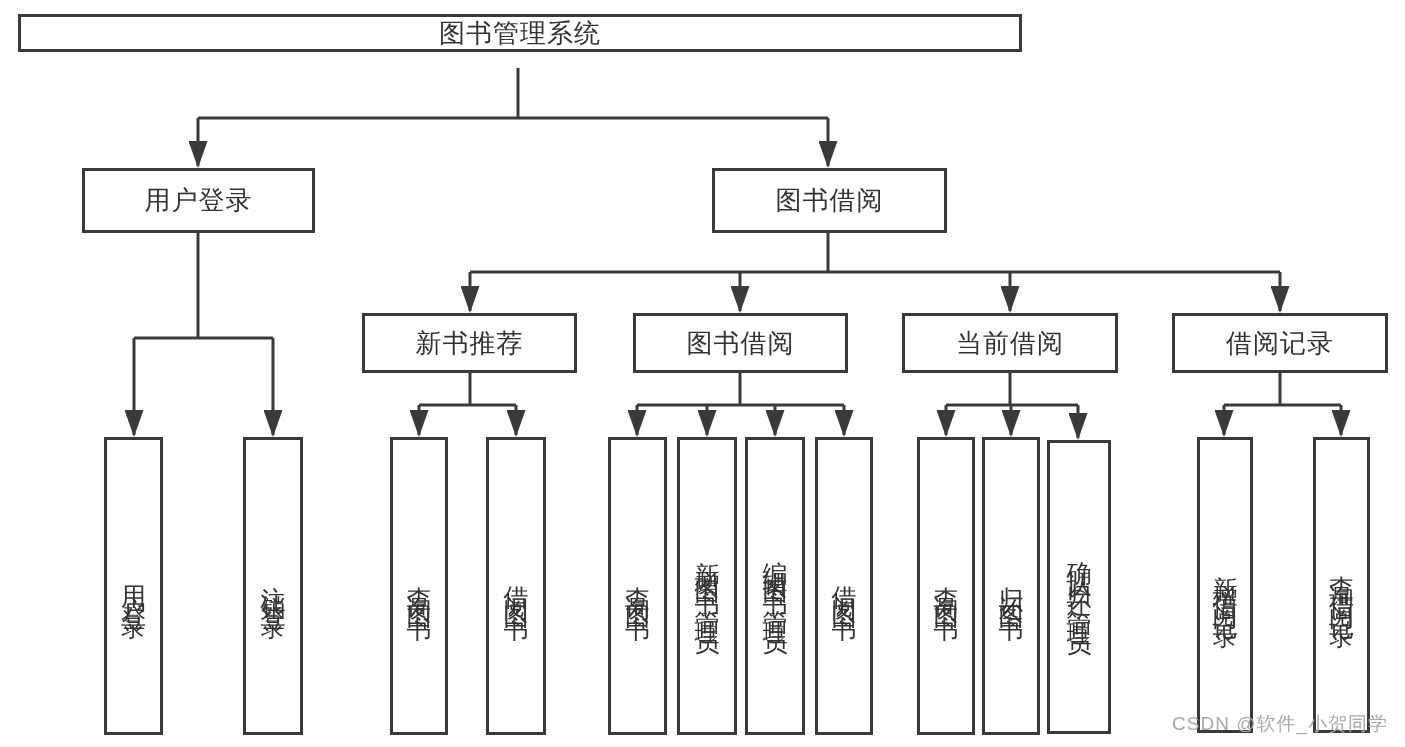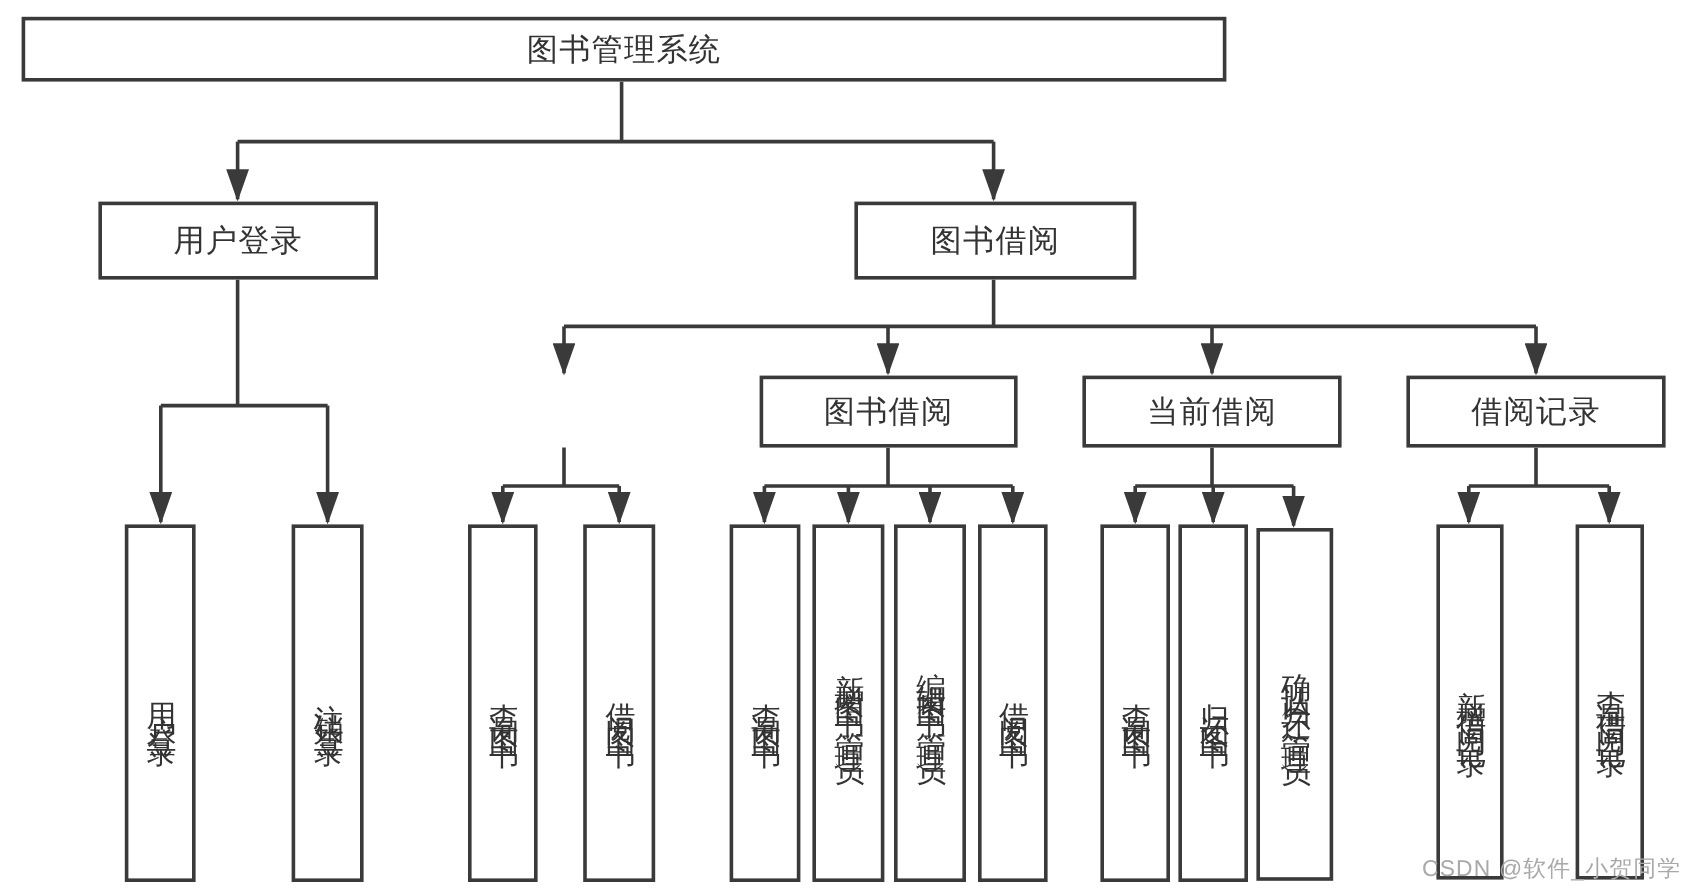--- a/index.html
+++ b/index.html
@@ -29,21 +29,21 @@
   .h{font-size:26px;letter-spacing:1px;white-space:nowrap;}
   .v .vtext{
     writing-mode:vertical-rl;
     text-orientation:mixed;
     font-size:25px;
     line-height:1;
     letter-spacing:10px;
     color:var(--text);
   }
   
-  #n-root{left:18px;top:14px;width:1004px;height:54px;}
+  #n-root{left:18px;top:14px;width:1004px;height:38px;}
   #n-user-login{left:82px;top:168px;width:233px;height:65px;}
   #n-book-mgmt{left:712px;top:168px;width:235px;height:65px;}
   #n-new-book{left:362px;top:313px;width:215px;height:60px;}
   #n-book-borrow{left:633px;top:313px;width:215px;height:60px;}
   #n-current-borrow{left:902px;top:313px;width:216px;height:60px;}
   #n-borrow-record{left:1172px;top:313px;width:216px;height:60px;}
   #n-login{left:104px;top:437px;width:59px;height:298px;}
   #n-logout{left:243px;top:437px;width:60px;height:298px;}
   #n-nb-query{left:390px;top:437px;width:58px;height:298px;}
   #n-nb-borrow{left:486px;top:437px;width:60px;height:298px;}
@@ -51,21 +51,21 @@
   #n-bb-add{left:677px;top:437px;width:60px;height:298px;}
   #n-bb-edit{left:745px;top:437px;width:60px;height:298px;}
   #n-bb-borrow{left:815px;top:437px;width:58px;height:298px;}
   #n-cb-query{left:917px;top:437px;width:58px;height:298px;}
   #n-cb-return{left:982px;top:437px;width:58px;height:298px;}
   #n-cb-confirm{left:1047px;top:440px;width:64px;height:294px;}
   #n-br-add{left:1197px;top:437px;width:56px;height:296px;}
   #n-br-query{left:1313px;top:437px;width:57px;height:296px;}
   .watermark{
     position:absolute;
-    right:4px;top:711px;
+    right:17px;top:711px;
     font-size:19px;
     letter-spacing:1px;
     color:var(--watermark);
     z-index:5;
     white-space:nowrap;
     margin-left:41px;
   }
 </style>
 </head>
 <body>
@@ -106,20 +106,21 @@
     <line class="wire" x1="1078" y1="405" x2="1078" y2="438" marker-end="url(#arw)"></line>
     <line class="wire" x1="1224" y1="405" x2="1224" y2="435" marker-end="url(#arw)"></line>
     <line class="wire" x1="1341" y1="405" x2="1341" y2="435" marker-end="url(#arw)"></line>
   </svg>
 
   <div class="node h" id="n-root">图书管理系统</div>
 
   <div class="node h" id="n-user-login">用户登录</div>
   <div class="node h" id="n-book-mgmt">图书借阅</div>
 
+  <div class="node h" id="n-new-book">新书推荐</div>
   <div class="node h" id="n-current-borrow">当前借阅</div>
   <div class="node h" id="n-book-borrow">图书借阅</div>
   <div class="node h" id="n-borrow-record">借阅记录</div>
 
   <div class="node v" id="n-login">
     <span class="vtext">用户登录</span>
   </div>
   <div class="node v" id="n-logout">
     <span class="vtext">注销登录</span>
   </div>

